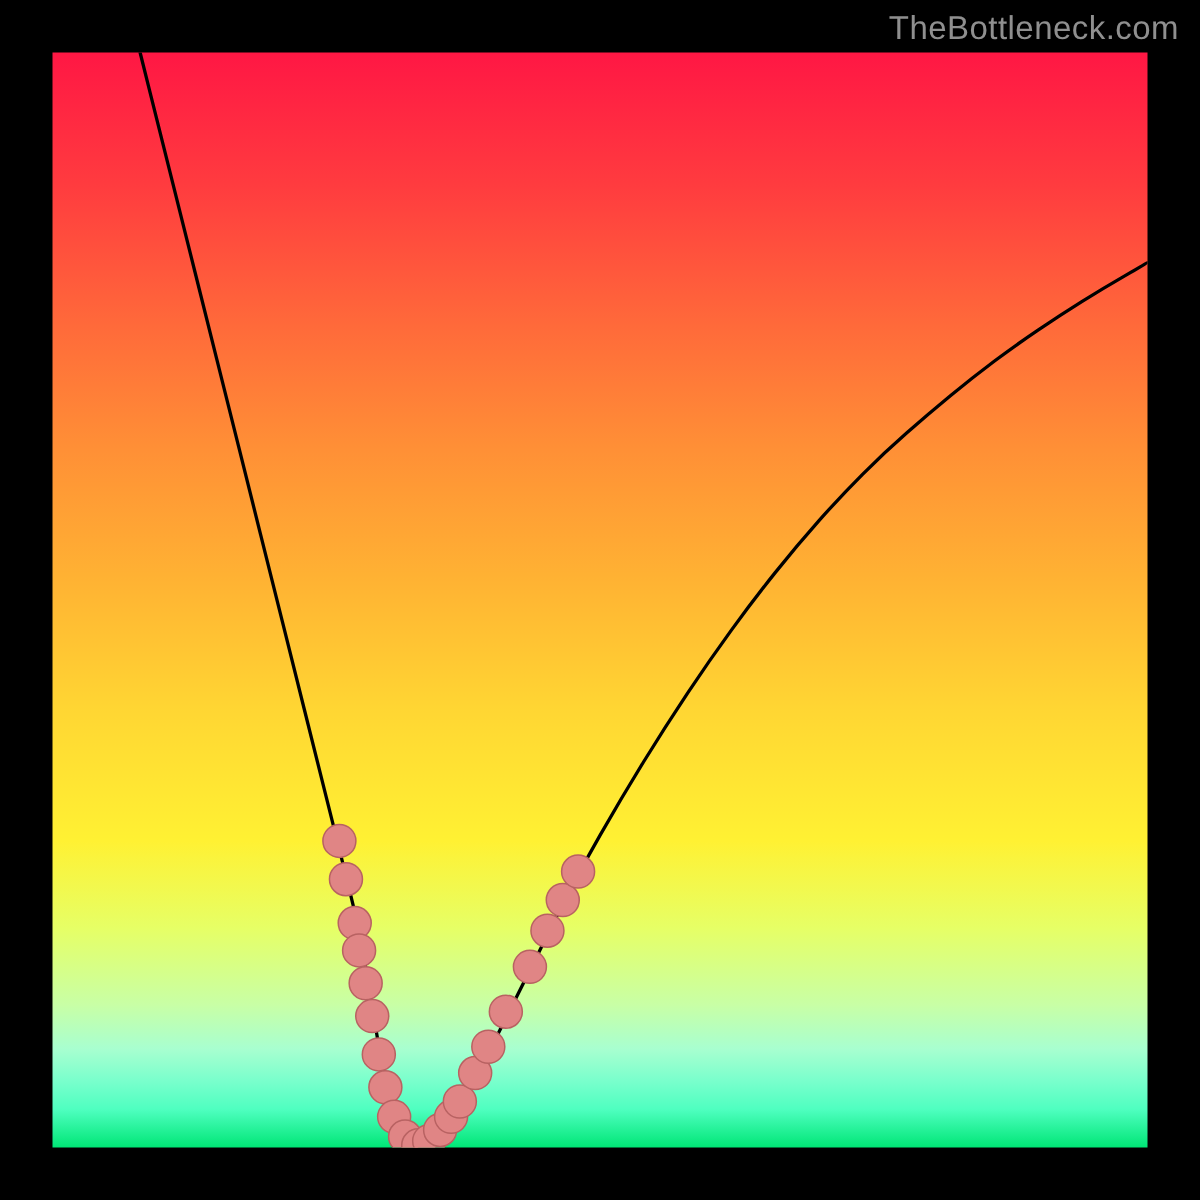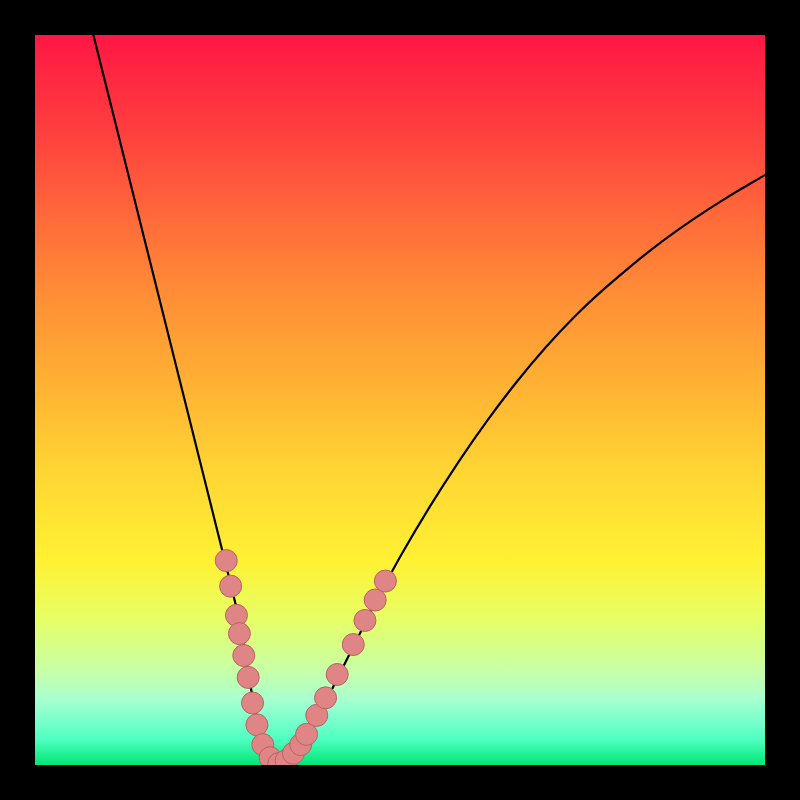--- a/index.html
+++ b/index.html
@@ -49,20 +49,21 @@
     left: 0;
     top: 0;
     width: 730px;
     height: 730px;
     pointer-events: none;
   }
 </style>
 </head>
 <body>
 <div class="frame">
+  <div class="watermark">TheBottleneck.com</div>
   <div class="plot">
     <svg class="svg-layer" viewBox="0 0 730 730" preserveAspectRatio="none">
       <path id="curve-path" fill="none" stroke="#000000" stroke-width="2.2" stroke-linecap="round" stroke-linejoin="round" d="M 58.40 0.00 Q 58.40 0.00 65.70 29.20 Q 73.00 58.40 80.30 87.60 Q 87.60 116.80 94.90 146.00 Q 102.20 175.20 109.50 204.40 Q 116.80 233.60 124.10 262.80 Q 131.40 292.00 138.70 321.20 Q 146.00 350.40 153.30 379.60 Q 160.60 408.80 167.90 438.00 Q 175.20 467.20 182.50 496.40 Q 189.80 525.60 197.10 554.80 Q 204.40 584.00 208.05 605.90 Q 211.70 627.80 215.35 649.70 Q 219.00 671.60 222.65 686.20 Q 226.30 700.80 229.95 711.75 Q 233.60 722.70 237.25 726.35 Q 240.90 730.00 244.55 728.17 Q 248.20 726.35 255.50 720.88 Q 262.80 715.40 270.10 704.45 Q 277.40 693.50 284.70 678.90 Q 292.00 664.30 306.60 635.10 Q 321.20 605.90 335.80 576.70 Q 350.40 547.50 365.00 521.95 Q 379.60 496.40 394.20 472.67 Q 408.80 448.95 423.40 427.05 Q 438.00 405.15 452.60 385.07 Q 467.20 365.00 481.80 346.75 Q 496.40 328.50 511.00 312.07 Q 525.60 295.65 540.20 281.05 Q 554.80 266.45 569.40 253.67 Q 584.00 240.90 598.60 228.86 Q 613.20 216.81 627.80 205.86 Q 642.40 194.91 657.00 185.06 Q 671.60 175.20 686.20 166.07 Q 700.80 156.95 715.40 148.56 T 730.00 140.16"></path>
       <g id="markers">
           <circle cx="191.26" cy="525.60" r="11" fill="#e08585" stroke="#b86262" stroke-width="1"></circle>
           <circle cx="195.64" cy="551.15" r="11" fill="#e08585" stroke="#b86262" stroke-width="1"></circle>
           <circle cx="201.48" cy="580.35" r="11" fill="#e08585" stroke="#b86262" stroke-width="1"></circle>
           <circle cx="204.40" cy="598.60" r="11" fill="#e08585" stroke="#b86262" stroke-width="1"></circle>
           <circle cx="208.78" cy="620.50" r="11" fill="#e08585" stroke="#b86262" stroke-width="1"></circle>
           <circle cx="213.16" cy="642.40" r="11" fill="#e08585" stroke="#b86262" stroke-width="1"></circle>

